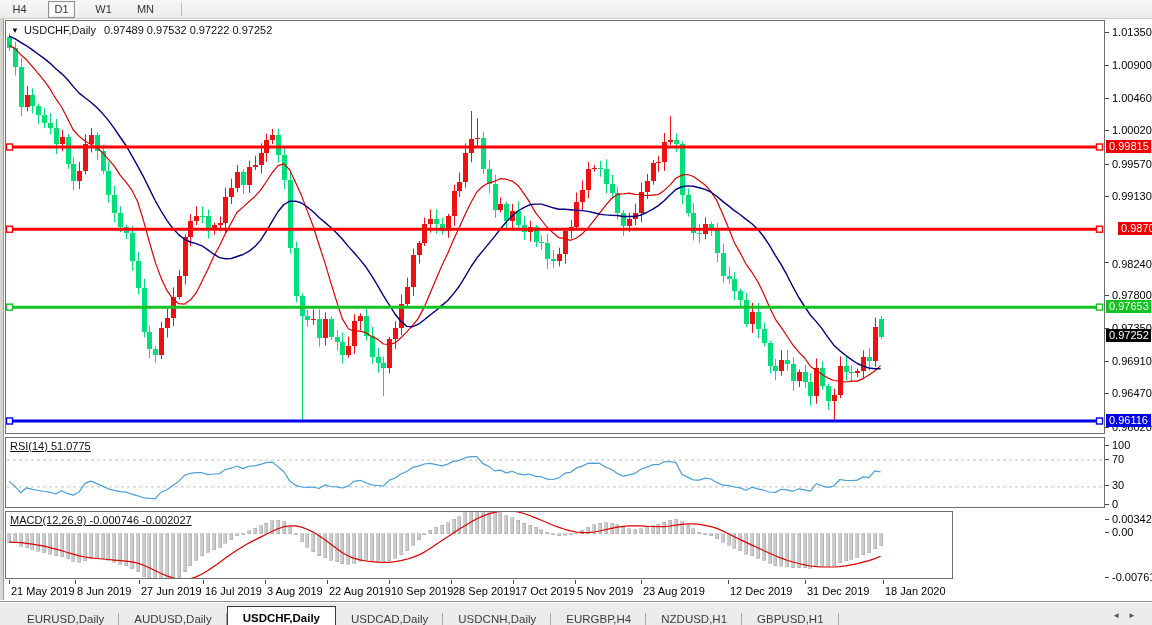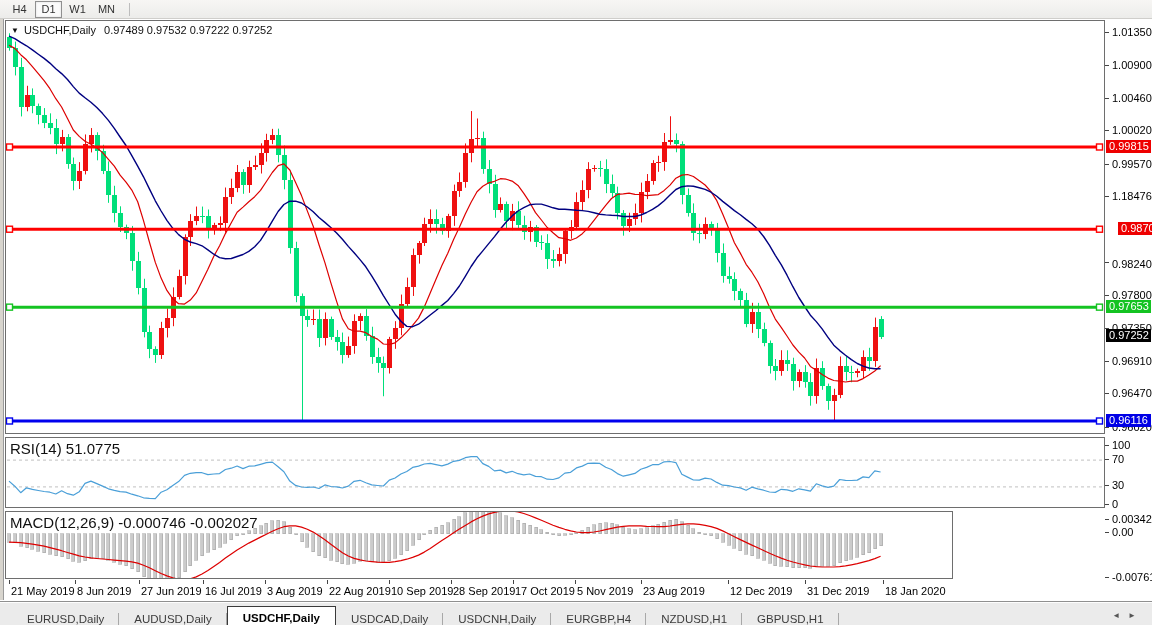--- a/index.html
+++ b/index.html
@@ -1,34 +1,34 @@
 <!DOCTYPE html>
 <html><head>
 <meta charset="utf-8">
 <style>
   html,body{margin:0;padding:0;background:#e8e8e8;}
   *{box-sizing:border-box;}
   .app{position:relative;width:1152px;height:625px;background:#ffffff;font-family:"Liberation Sans",sans-serif;overflow:hidden;}
   
   .toolbar{position:absolute;left:0;top:0;width:1152px;height:19px;background:linear-gradient(#f7f6f4,#ececea);border-bottom:1px solid #cfcecb;display:flex;align-items:center;padding-left:6px;}
-  .tfbtn{min-width:27px;height:17px;margin-right:2px;border:1px solid transparent;font-size:11px;color:#333;display:flex;align-items:center;justify-content:center;cursor:default;background:transparent;}
+  .tfbtn{min-width:27px;height:17px;margin-right:15px;border:1px solid transparent;font-size:11px;color:#333;display:flex;align-items:center;justify-content:center;cursor:default;background:transparent;}
   .tfbtn.active{background:#fbfbfb;border:1px solid #909090;box-shadow:inset 0 0 2px #d8d8d8;}
   .tb-sep{width:1px;height:13px;background:#bdbdbd;margin-left:7px;}
   
   .left-strip{position:absolute;left:0;top:19px;width:4px;height:581px;background:#d8d5ce;border-right:1px solid #9a9a9a;}
   
   .panel{position:absolute;background:#fff;border:1px solid #6e6e6e;}
   .panel svg{position:absolute;left:0;top:0;}
   .p-main{left:5px;top:20px;width:1100px;height:414px;}
   .p-rsi{left:5px;top:437px;width:1100px;height:71px;}
   .p-macd{left:5px;top:511px;width:948px;height:68px;}
   .chart-title{position:absolute;left:5px;top:3px;font-size:11px;color:#101010;white-space:nowrap;display:flex;align-items:center;}
   .chart-title .tri{font-size:8px;margin-right:5px;color:#101010;}
   .chart-title .sym{margin-right:8px;}
-  .ind-label{position:absolute;left:4px;top:2px;font-size:15px;color:#101010;white-space:nowrap;}
+  .ind-label{position:absolute;left:4px;top:2px;font-size:11px;color:#101010;white-space:nowrap;text-decoration:underline;}
   
   .axis-col{position:absolute;left:1105px;top:20px;width:47px;height:560px;background:#fff;font-size:11px;color:#000;}
   .tickdash{position:absolute;left:0;width:4px;height:1px;background:#444;}
   .ticklabel{position:absolute;left:7px;white-space:nowrap;}
   .badge{position:absolute;left:1px;width:45px;height:13px;color:#fff;font-size:11px;line-height:13px;padding-left:3px;white-space:nowrap;}
   
   .date-axis{position:absolute;left:5px;top:580px;width:1100px;height:20px;background:#fff;}
   .dtick{position:absolute;top:0;width:1px;height:4px;background:#444;}
   .dlabel{position:absolute;top:5px;font-size:11px;color:#000;white-space:nowrap;}
   
@@ -576,21 +576,21 @@
       <div class="ticklabel" style="top: 5.7963px;">1.01350</div>
       <div class="tickdash" style="top: 45.1296px;"></div>
       <div class="ticklabel" style="top: 39.1296px;">1.00900</div>
       <div class="tickdash" style="top: 77.7222px;"></div>
       <div class="ticklabel" style="top: 71.7222px;">1.00460</div>
       <div class="tickdash" style="top: 110.315px;"></div>
       <div class="ticklabel" style="top: 104.315px;">1.00020</div>
       <div class="tickdash" style="top: 143.648px;"></div>
       <div class="ticklabel" style="top: 137.648px;">0.99570</div>
       <div class="tickdash" style="top: 176.241px;"></div>
-      <div class="ticklabel" style="top: 170.241px;">1.18476</div>
+      <div class="ticklabel" style="top: 170.241px;">0.99130</div>
       <div class="tickdash" style="top: 242.167px;"></div>
       <div class="ticklabel" style="top: 238px;">0.98240</div>
       <div class="tickdash" style="top: 274.759px;"></div>
       <div class="ticklabel" style="top: 268.759px;">0.97800</div>
       <div class="tickdash" style="top: 308.093px;"></div>
       <div class="ticklabel" style="top: 302.093px;">0.97350</div>
       <div class="tickdash" style="top: 340.685px;"></div>
       <div class="ticklabel" style="top: 334.685px;">0.96910</div>
       <div class="tickdash" style="top: 373.278px;"></div>
       <div class="ticklabel" style="top: 367.278px;">0.96470</div>

